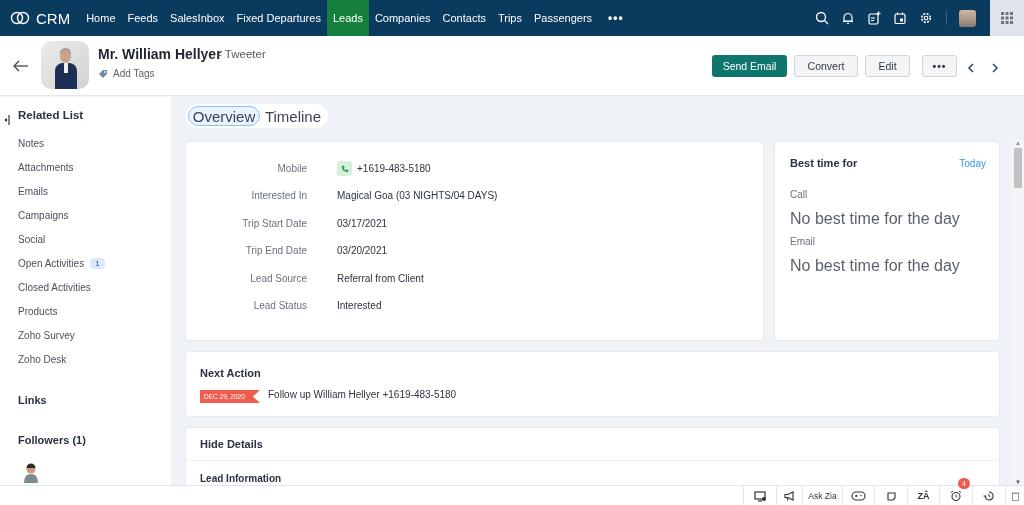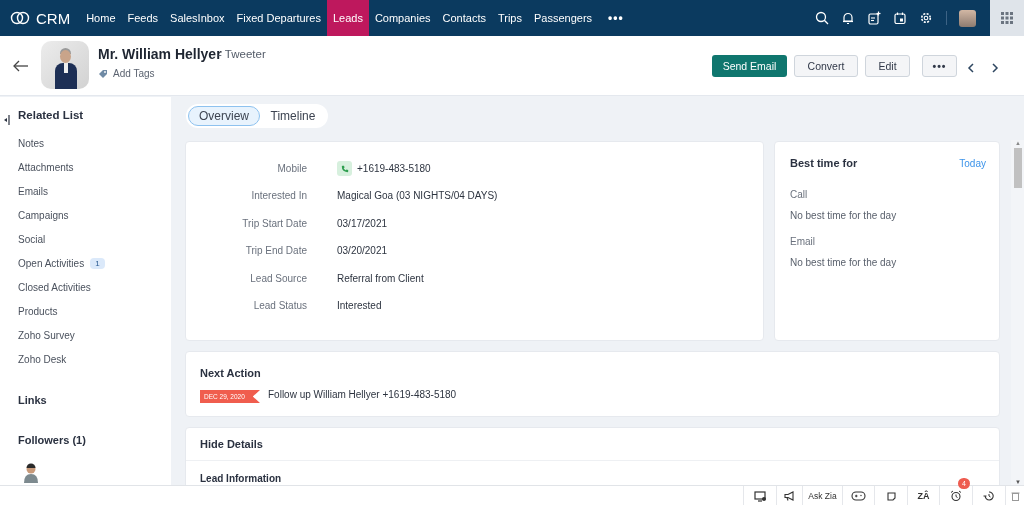--- a/index.html
+++ b/index.html
@@ -4,21 +4,21 @@
 <style>
   * { box-sizing: border-box; margin: 0; padding: 0; }
   html, body { width: 1024px; height: 505px; overflow: hidden; }
   body { font-family: "Liberation Sans", "DejaVu Sans", sans-serif; background: #eff2f6; color: #313949; position: relative; }
 
   
   .topnav { position: absolute; left: 0; top: 0; width: 990px; height: 36px; background: #0b3a5f; display: flex; align-items: center; }
   .logo { display: flex; align-items: center; padding: 0 10px 0 10px; color: #fff; font-size: 15px; height: 36px; justify-content: space-between; }
   .logo svg { margin-right: 6px; }
   .nav-item { color: #fff; font-size: 11px; height: 36px; line-height: 36px; padding: 0 6px; white-space: nowrap; cursor: pointer; }
-  .nav-item.active { background: #be185d; }
+  .nav-item.active { background: #15803d; }
   .nav-more { color: #fff; font-size: 12px; padding: 0 10px; letter-spacing: 1px; font-weight: bold; }
   .nav-right { margin-left: auto; display: flex; align-items: center; height: 36px; padding-right: 14px; }
   .nav-icon { width: 24px; height: 24px; display: flex; align-items: center; justify-content: center; margin-left: 2px; cursor: pointer; }
   .nav-sep { width: 1px; height: 14px; background: #3d6385; margin: 0 8px; }
   .nav-avatar { width: 17px; height: 17px; border-radius: 3px; background: linear-gradient(#d2b7a4, #8d7b70); margin-left: 4px; }
   .apps-btn { position: absolute; left: 990px; top: 0; width: 34px; height: 36px; background: #dfe4ea; display: flex; align-items: center; justify-content: center; }
 
   
   .header { position: absolute; left: 0; top: 36px; width: 1024px; height: 60px; background: #fff; border-bottom: 1px solid #e4e8ee; }
   .back { position: absolute; left: 13px; top: 22px; }
@@ -43,36 +43,36 @@
   .sidebar { position: absolute; left: 0; top: 97px; width: 171px; height: 388px; background: #fff; }
   .rl-head { position: absolute; left: 18px; top: 12px; font-size: 11.5px; font-weight: bold; color: #2a3140; }
   .rl-collapse { position: absolute; left: 4px; top: 14px; }
   .rl-item { position: absolute; left: 18px; font-size: 10px; color: #4a515d; cursor: pointer; display: flex; align-items: center; text-align: right; }
   .badge { margin-left: 6px; background: #dbe9fa; color: #2d5d93; font-size: 8px; border-radius: 4px; padding: 1px 5px; }
   .side-head { position: absolute; left: 18px; font-size: 11px; font-weight: bold; color: #2a3140; }
   .follower { position: absolute; left: 22px; top: 366px; width: 18px; height: 20px; }
 
   
   .tabs { position: absolute; left: 186px; top: 104px; width: 142px; height: 24px; background: #fff; border-radius: 12px; display: flex; align-items: center; padding: 2px; }
-  .tab { height: 20px; border-radius: 10px; font-size: 12px; display: flex; align-items: center; justify-content: center; cursor: pointer; color: #3d4451; }
+  .tab { height: 20px; border-radius: 10px; font-size: 15px; display: flex; align-items: center; justify-content: center; cursor: pointer; color: #3d4451; }
   .tab.active { width: 72px; background: #e8f3fd; border: 1px solid #8ec2ef; }
   .tab.plain { width: 66px; }
   .last-update { position: absolute; right: 26px; top: 111px; font-size: 8.5px; color: #7d8592; margin-top: 40px; }
 
   .card { position: absolute; background: #fff; border-radius: 4px; border: 1px solid #e6e9ee; }
   .card-fields { left: 185px; top: 141px; width: 579px; height: 200px; }
   .f-label { position: absolute; right: 456px; font-size: 10px; color: #6a717d; text-align: right; white-space: nowrap; }
   .f-value { position: absolute; left: 151px; font-size: 10px; color: #2d3440; white-space: nowrap; display: flex; align-items: center; }
   .phone-ico { width: 15px; height: 15px; background: #d7f0de; border-radius: 3px; display: inline-flex; align-items: center; justify-content: center; margin-right: 5px; }
 
   .card-best { left: 774px; top: 141px; width: 226px; height: 200px; }
   .best-title { position: absolute; left: 15px; top: 15px; font-size: 11px; font-weight: bold; color: #2a3140; }
   .best-today { position: absolute; right: 13px; top: 16px; font-size: 10px; color: #3d94ea; cursor: pointer; }
   .best-label { position: absolute; left: 15px; font-size: 10px; color: #6a717d; }
-  .best-val { position: absolute; left: 15px; font-size: 10px; color: #5a616d; }
+  .best-val { position: absolute; left: 15px; font-size: 16px; color: #5a616d; }
 
   .card-next { left: 185px; top: 351px; width: 815px; height: 66px; }
   .next-title { position: absolute; left: 14px; top: 15px; font-size: 11px; font-weight: bold; color: #2a3140; }
   .date-tag { position: absolute; left: 14px; top: 38px; height: 13px; width: 60px; background: #f05d4e; color: #fff; font-size: 6.5px; display: flex; align-items: center; padding-left: 4px; clip-path: polygon(0 0, 100% 0, 88% 50%, 100% 100%, 0 100%); }
   .next-text { position: absolute; left: 82px; top: 37px; font-size: 10px; color: #2d3440; cursor: pointer; }
 
   .card-hide { left: 185px; top: 427px; width: 815px; height: 70px; border-radius: 4px 4px 0 0; }
   .hide-title { position: absolute; left: 14px; top: 10px; font-size: 11px; font-weight: bold; color: #2a3140; cursor: pointer; }
   .hide-sep { position: absolute; left: 0; top: 32px; width: 100%; height: 1px; background: #eef0f3; }
   .lead-info { position: absolute; left: 14px; top: 45px; font-size: 10px; font-weight: bold; color: #2a3140; }

